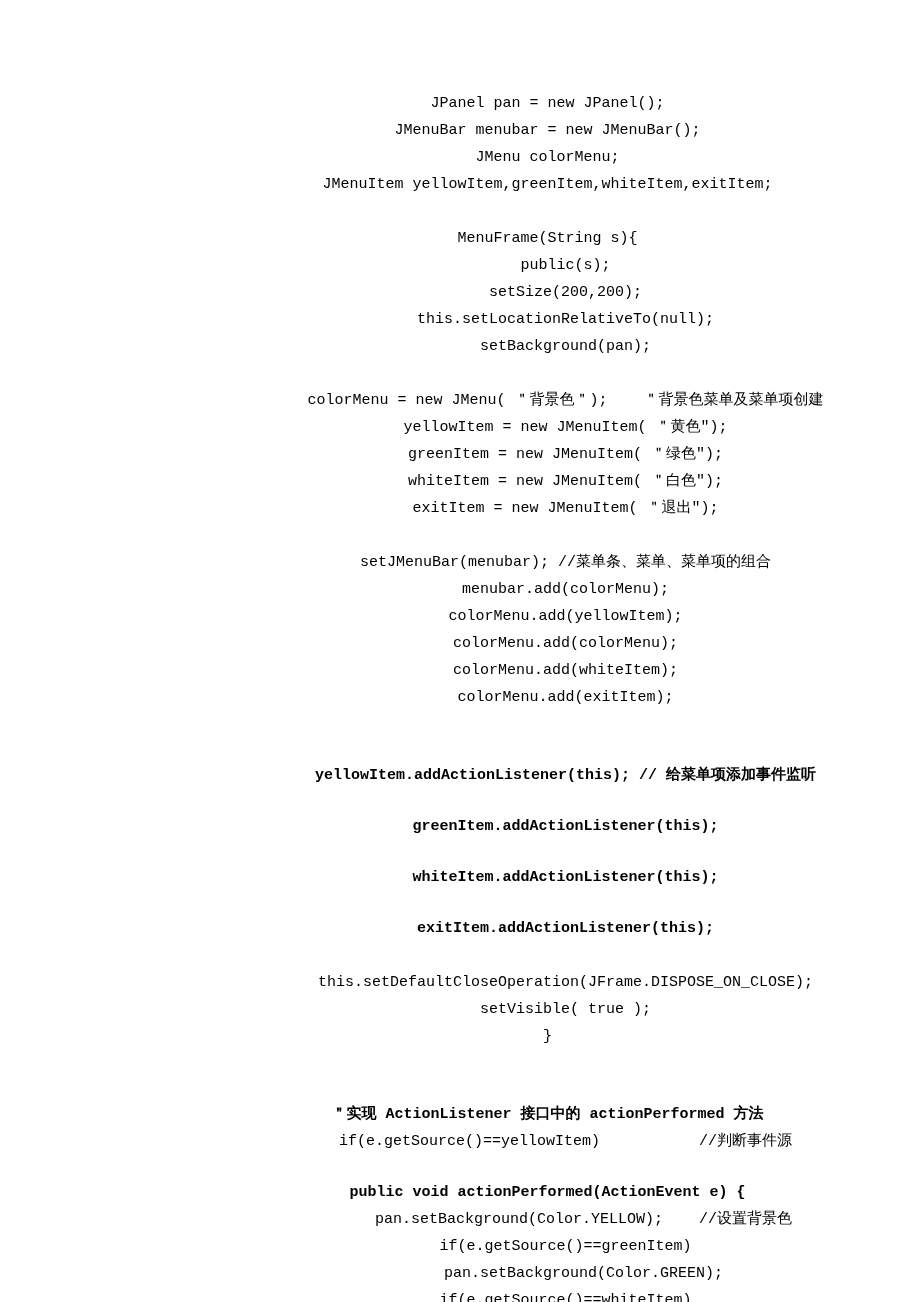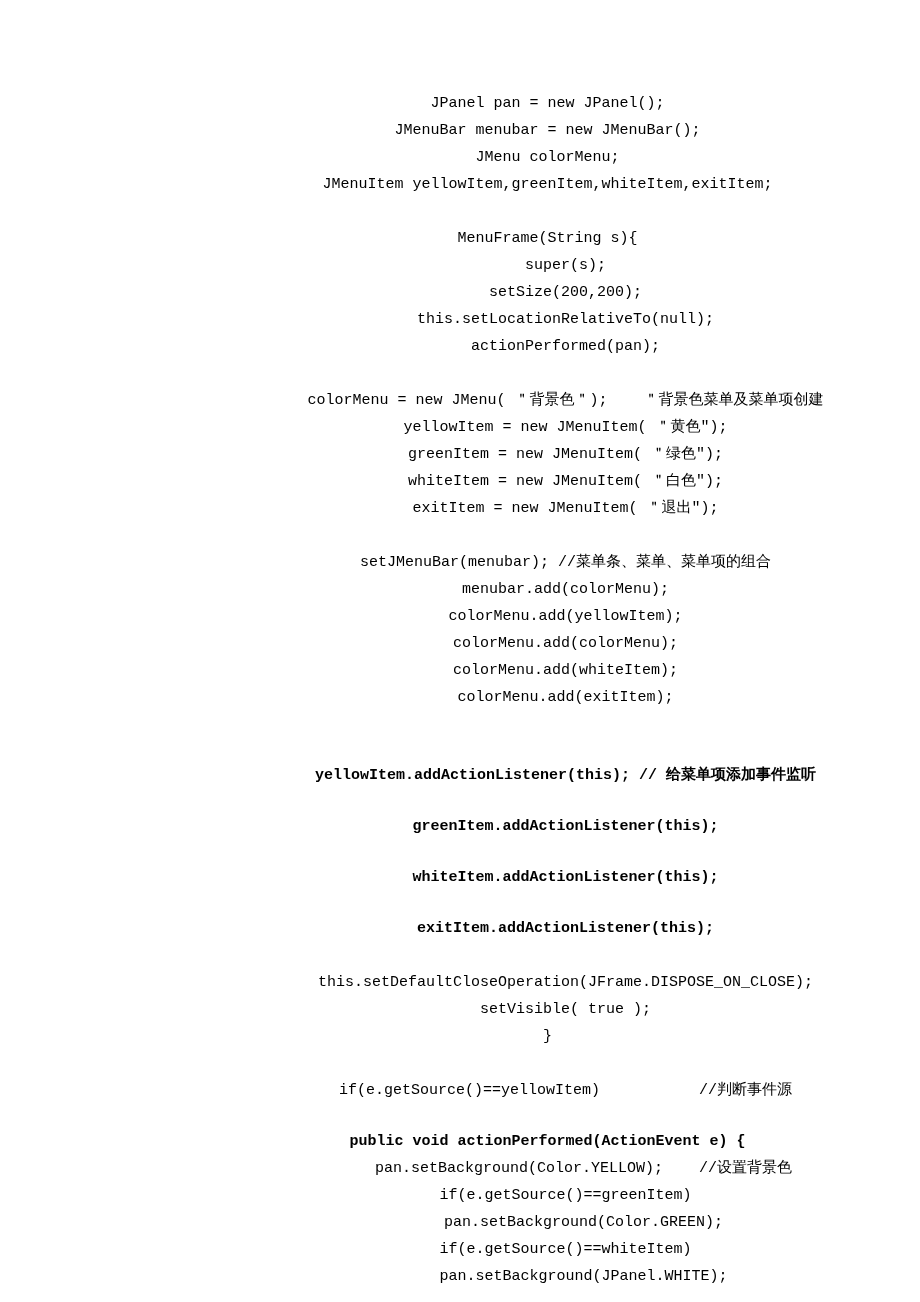--- a/index.html
+++ b/index.html
@@ -31,24 +31,24 @@
 <body>
 
 <div class="page">
   <div id="code-container">
       <div class="code-line">JPanel pan = new JPanel();</div>
       <div class="code-line">JMenuBar menubar = new JMenuBar();</div>
       <div class="code-line">JMenu colorMenu;</div>
       <div class="code-line">JMenuItem yellowItem,greenItem,whiteItem,exitItem;</div>
       <div class="code-line">&nbsp;</div>
       <div class="code-line">MenuFrame(String s){</div>
-      <div class="code-line">    super(s);</div>
+      <div class="code-line">    public(s);</div>
       <div class="code-line">    setSize(200,200);</div>
       <div class="code-line">    this.setLocationRelativeTo(null);</div>
-      <div class="code-line">    actionPerformed(pan);</div>
+      <div class="code-line">    setBackground(pan);</div>
       <div class="code-line">    </div>
       <div class="code-line">    colorMenu = new JMenu( ＂背景色＂);    ＂背景色菜单及菜单项创建</div>
       <div class="code-line">    yellowItem = new JMenuItem( ＂黄色");</div>
       <div class="code-line">    greenItem = new JMenuItem( ＂绿色");</div>
       <div class="code-line">    whiteItem = new JMenuItem( ＂白色");</div>
       <div class="code-line">    exitItem = new JMenuItem( ＂退出");</div>
       <div class="code-line">    </div>
       <div class="code-line">    setJMenuBar(menubar); //菜单条、菜单、菜单项的组合</div>
       <div class="code-line">    menubar.add(colorMenu);</div>
       <div class="code-line">    colorMenu.add(yellowItem);</div>
@@ -58,20 +58,21 @@
       <div class="code-line">    </div>
       <div class="code-line bold">    yellowItem.addActionListener(this); // 给菜单项添加事件监听</div>
       <div class="code-line bold">    greenItem.addActionListener(this);</div>
       <div class="code-line bold">    whiteItem.addActionListener(this);</div>
       <div class="code-line bold">    exitItem.addActionListener(this);</div>
       <div class="code-line">    </div>
       <div class="code-line">    this.setDefaultCloseOperation(JFrame.DISPOSE_ON_CLOSE);</div>
       <div class="code-line">    setVisible( true );</div>
       <div class="code-line">}</div>
       <div class="code-line">&nbsp;</div>
+      <div class="code-line bold">＂实现 ActionListener 接口中的 actionPerformed 方法</div>
       <div class="code-line">    if(e.getSource()==yellowItem)           //判断事件源</div>
       <div class="code-line bold">public void actionPerformed(ActionEvent e) {</div>
       <div class="code-line">        pan.setBackground(Color.YELLOW);    //设置背景色</div>
       <div class="code-line">    if(e.getSource()==greenItem)</div>
       <div class="code-line">        pan.setBackground(Color.GREEN);</div>
       <div class="code-line">    if(e.getSource()==whiteItem)</div>
       <div class="code-line">        pan.setBackground(JPanel.WHITE);</div>
     </div>
 </div>
 

